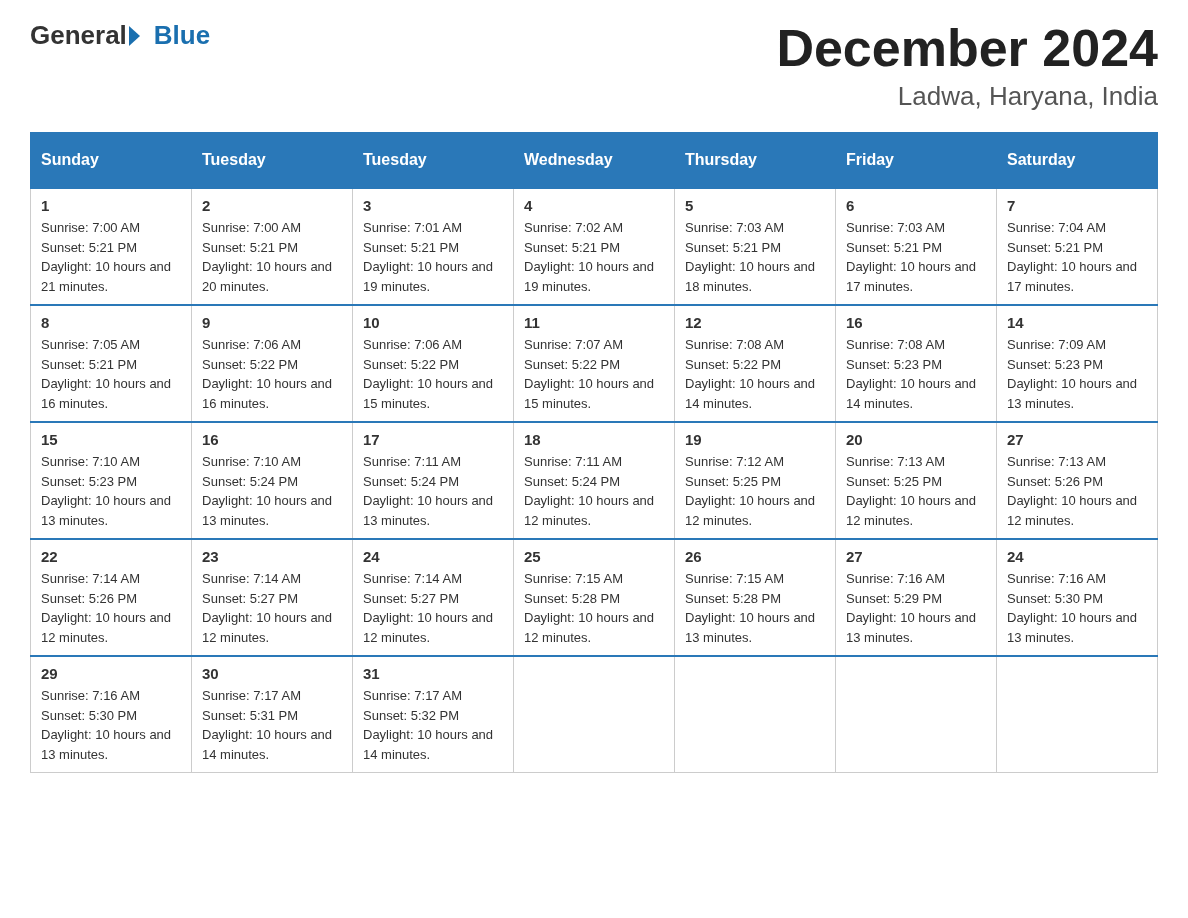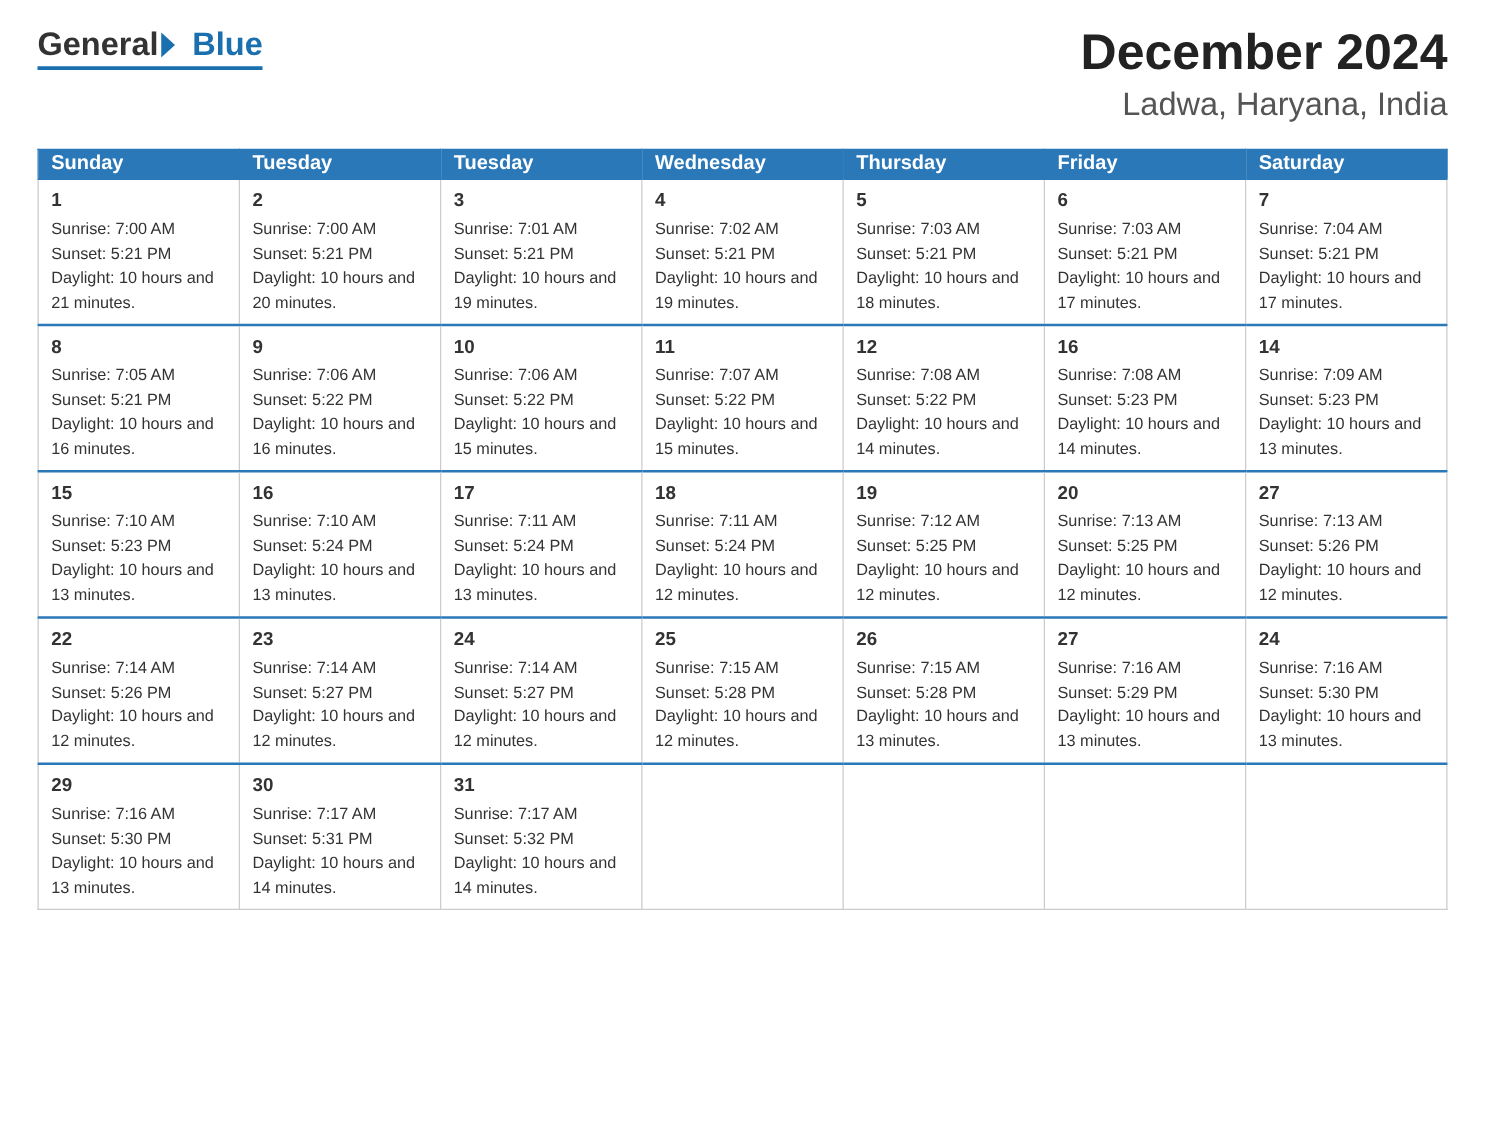--- a/index.html
+++ b/index.html
@@ -11,61 +11,61 @@
       min-height: 918px;
     }
     .header {
       display: flex;
       justify-content: space-between;
       align-items: flex-start;
       margin-bottom: 20px;
     }
     .logo {
       display: flex;
-      flex-direction: column;
+      flex-direction: row;
       align-items: flex-start;
     }
     .logo-text {
       display: flex;
       align-items: center;
       font-size: 26px;
       font-weight: bold;
       color: #333;
     }
     .logo-general {
       color: #333;
     }
     .logo-blue {
       color: #1a6faf;
     }
     .title-block {
       text-align: right;
     }
     .month-title {
-      font-size: 40px;
+      font-size: 52px;
       font-weight: bold;
       color: #222;
       line-height: 1.1;
     }
     .location {
       font-size: 26px;
       color: #555;
       margin-top: 4px;
     }
     .calendar-table {
       width: 100%;
       border-collapse: collapse;
       margin-top: 10px;
     }
     .calendar-table th {
       background-color: #2a78b8;
       color: #fff;
       font-size: 16px;
       font-weight: bold;
-      padding: 2px 10px;
+      padding: 18px 10px;
       border: 1px solid #2a78b8;
       text-align: left;
     }
     .calendar-table td {
       vertical-align: top;
       padding: 8px 10px;
       border: 1px solid #ccc;
       font-size: 13px;
       color: #333;
       width: 14.28%;

